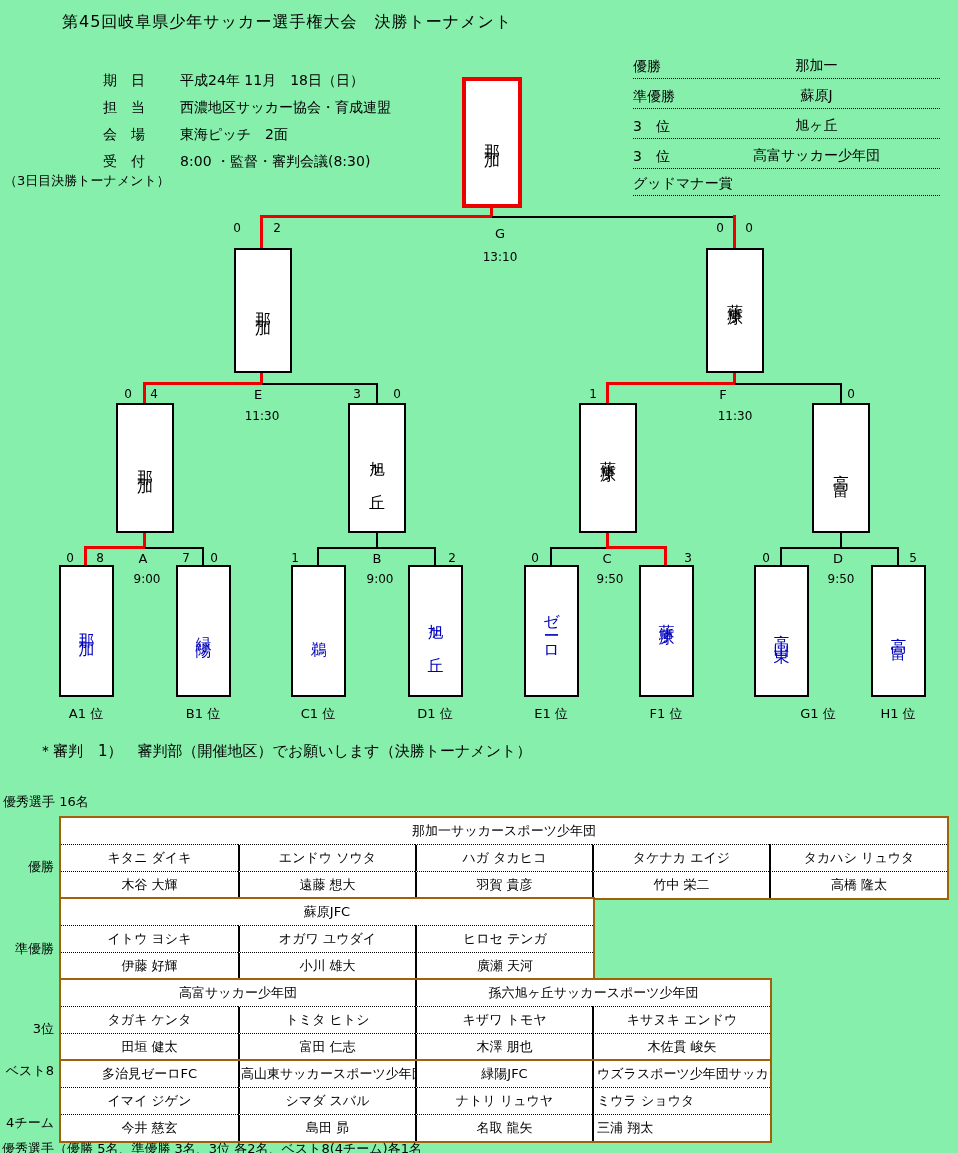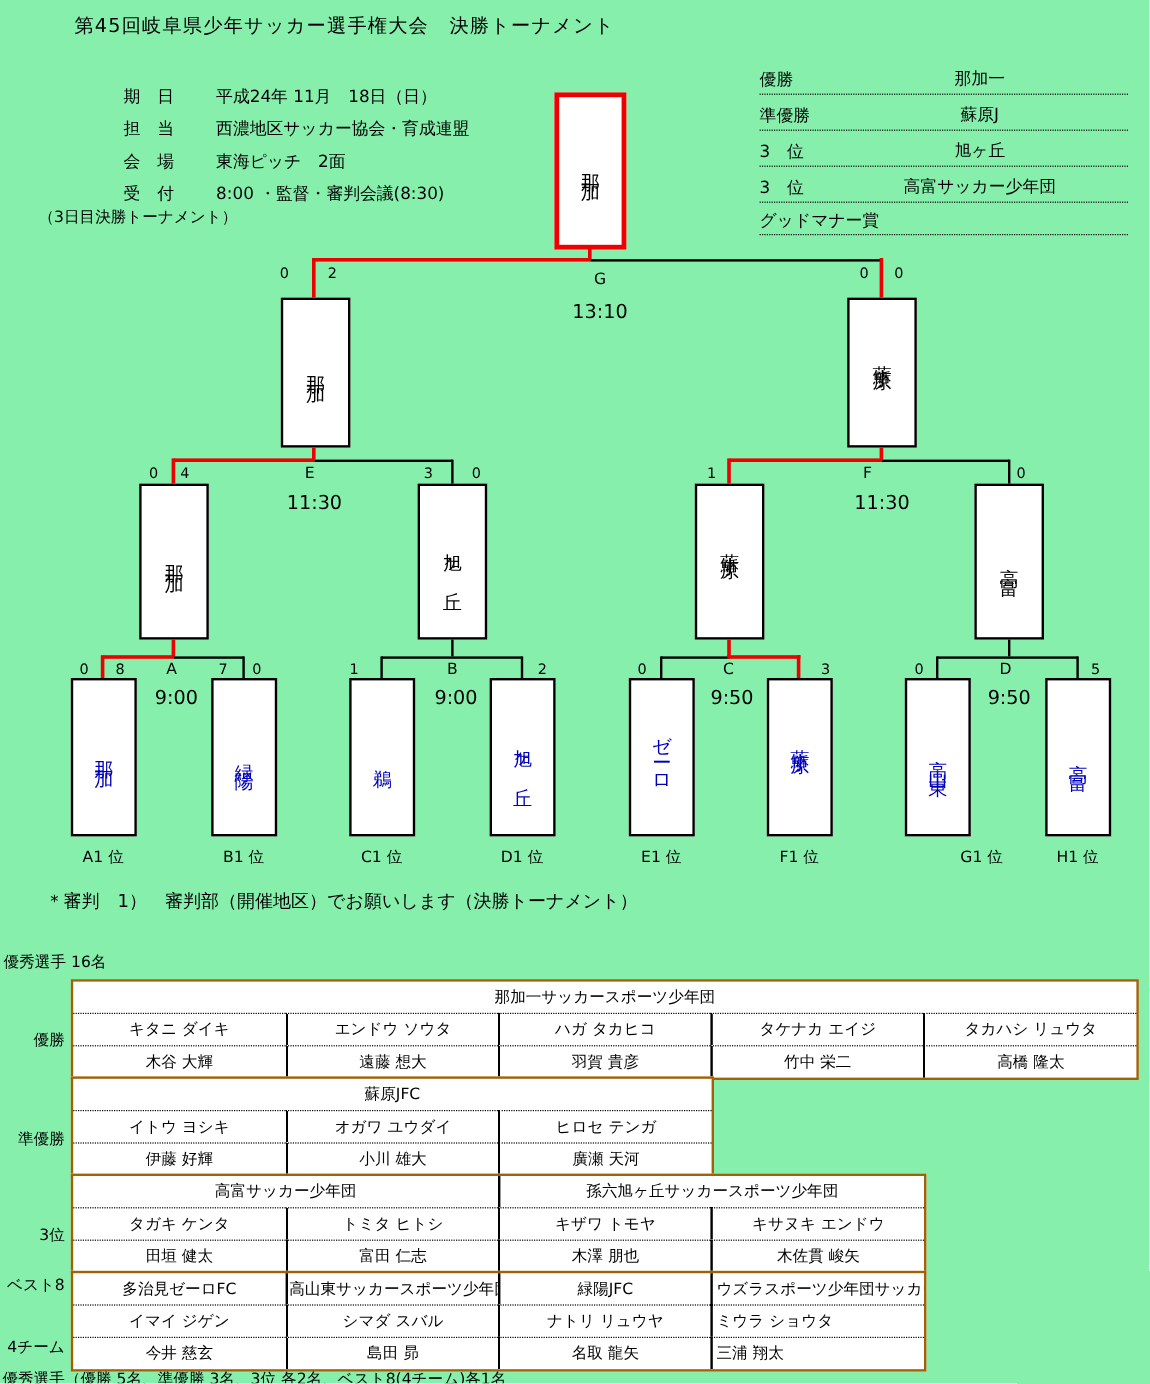--- a/index.html
+++ b/index.html
@@ -2,37 +2,37 @@
 <html><head>
 <meta charset="utf-8">
 <style>
   html,body{margin:0;padding:0;background:#fff;}
   body{font-family:"DejaVu Sans","Liberation Sans",sans-serif;color:#000;}
   .page{position:relative;width:958px;height:1153px;background:#86efac;overflow:hidden;}
   .title{position:absolute;left:62px;top:12px;font-size:16px;letter-spacing:1px;}
   .info-label{display:inline-block;width:60px;font-size:14px;}
   .info-value{font-size:14px;margin-left:12px;}
   .info-row{position:absolute;left:75px;white-space:nowrap;margin-left:28px;}
-  .day-note{position:absolute;left:4px;top:172px;font-size:13px;margin-left:28px;}
+  .day-note{position:absolute;left:4px;top:172px;font-size:13px;}
   .res-row{position:absolute;left:633px;width:307px;height:23px;border-bottom:1px dotted #000;white-space:nowrap;}
   .res-label{position:absolute;left:0;top:3px;font-size:14px;}
   .res-value{position:absolute;left:70px;right:10px;top:2px;text-align:center;font-size:14px;}
   .tbox{position:absolute;box-sizing:border-box;border:2px solid #000;background:#fff;
         display:flex;align-items:center;justify-content:center;}
   .tbox span{writing-mode:vertical-rl;text-orientation:upright;font-size:16px;letter-spacing:7px;line-height:1;}
   .tbox.mixedor span{text-orientation:mixed;}
   .tbox.champ{border:4px solid #ee0000;}
   .tbox.entrant span{color:#0000bb;}
   .hl{position:absolute;height:2px;background:#000;}
   .vl{position:absolute;width:2px;background:#000;}
   .hl.red{height:3px;background:#ee0000;}
   .vl.red{width:3px;background:#ee0000;}
   .sc{position:absolute;font-size:12px;transform:translateX(-50%);}
   .mlabel{position:absolute;font-size:13px;transform:translateX(-50%);}
-  .mtime{position:absolute;font-size:16px;transform:translateX(-50%);text-align:right;}
+  .mtime{position:absolute;font-size:12px;transform:translateX(-50%);text-align:right;}
   .slot{position:absolute;width:80px;text-align:center;font-size:13px;top:705px;}
   .ref-note{position:absolute;left:38px;top:742px;font-size:15px;}
   .pl-heading{position:absolute;left:3px;top:793px;font-size:13px;}
   .pl-footer{position:absolute;left:2px;top:1140px;font-size:13px;white-space:nowrap;}
   .sec-label{position:absolute;left:2px;width:52px;text-align:right;font-size:13px;white-space:nowrap;}
   .ptable{position:absolute;border-spacing:0;border:2px solid #a16207;background:#fff;table-layout:fixed;}
   .ptable td{height:26px;text-align:center;font-size:13px;white-space:nowrap;overflow:hidden;padding:0 1px;}
   .ptable td + td{border-left:2px solid #000;}
   .ptable tr + tr td{border-top:1px dotted #000;}
   .ptable td.la{text-align:left;padding-left:3px;}

